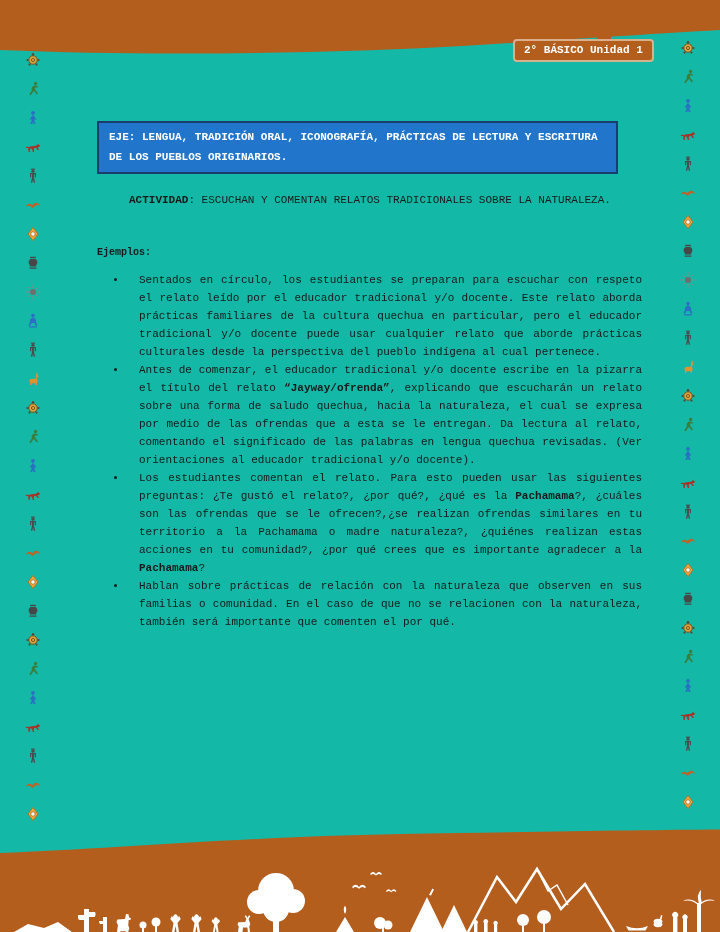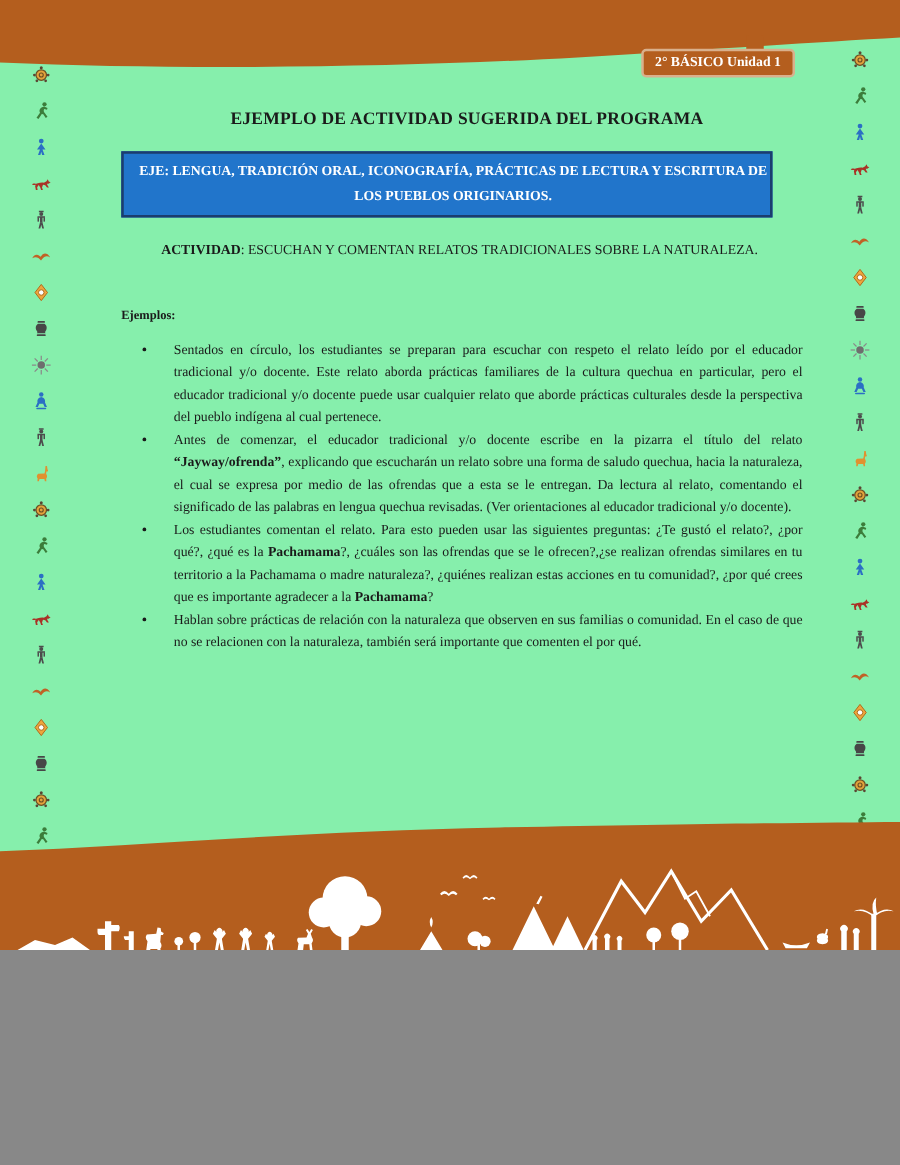--- a/index.html
+++ b/index.html
@@ -5,23 +5,23 @@
   :root{
     --orange:#b45e1e;
     --eje-fill:#2175cb;
     --eje-border:#1b3d6e;
     --badge-border:#d9b08c;
     --ink:#1a1a1a;
   }
   *{margin:0;padding:0;box-sizing:border-box;}
   html,body{background:#888;}
   .page{
-    position:relative;width:720px;height:760px;background:#86efac;
+    position:relative;width:720px;height:932px;background:#14b8a6;
     margin:0 auto;overflow:hidden;
-    font-family:Liberation Serif, serif;color:var(--ink);
+    font-family:Liberation Mono, monospace;color:var(--ink);
   }
   
   .header-svg{position:absolute;top:0;left:0;}
   .footer-svg{position:absolute;bottom:0;left:0;}
   .orange-fill{fill:var(--orange);}
   .white-fill{fill:#ffffff;}
   .white-line{fill:none;stroke:#ffffff;}
   .unit-badge{
     position:absolute;top:39px;left:513px;
     background:var(--orange);color:#fff;
@@ -31,21 +31,20 @@
   }
   .page-title{
     position:absolute;top:88px;left:97px;width:553px;
     text-align:center;font-size:14px;font-weight:bold;letter-spacing:.2px;
   }
   .eje-box{
     position:absolute;top:121px;left:97px;width:521px;
     background:var(--eje-fill);border:2px solid var(--eje-border);
     color:#fff;font-weight:bold;font-size:11px;line-height:20px;
     padding:4px 0 5px 10px;
-    text-align:center;
   }
   .actividad-line{position:absolute;top:194px;left:97px;width:553px;font-size:11px;margin-left:32px;}
   .actividad-line b{font-weight:bold;}
   .ejemplos-label{position:absolute;top:247px;left:97px;font-size:10px;font-weight:bold;}
   .bullet-list{
     position:absolute;top:271px;left:97px;width:545px;
     list-style:disc;padding-left:30px;
   }
   .bullet-list li{
     font-size:11px;line-height:18px;text-align:justify;padding-left:12px;
@@ -67,21 +66,20 @@
 
   <svg class="header-svg" width="720" height="62" viewBox="0 0 720 62" aria-hidden="true">
     <path class="orange-fill" d="M0,0 H720 V30 C650,34 560,40 462,46 C330,53.5 150,56.5 0,50 Z"></path>
     <rect class="orange-fill" x="597" y="28" width="14" height="13" rx="2"></rect>
   </svg>
 
   <div class="unit-badge">
     <span>2° BÁSICO Unidad 1</span>
   </div>
 
-  <div class="page-title">EJEMPLO DE ACTIVIDAD SUGERIDA DEL PROGRAMA</div>
 
   <div class="eje-box">
     <span>EJE:  LENGUA, TRADICIÓN ORAL, ICONOGRAFÍA, PRÁCTICAS DE LECTURA Y ESCRITURA DE LOS PUEBLOS ORIGINARIOS.</span>
   </div>
 
   <p class="actividad-line">
     <b>ACTIVIDAD</b><span>: ESCUCHAN Y COMENTAN RELATOS TRADICIONALES SOBRE LA NATURALEZA.</span>
   </p>
 
   <p class="ejemplos-label">Ejemplos:</p>

